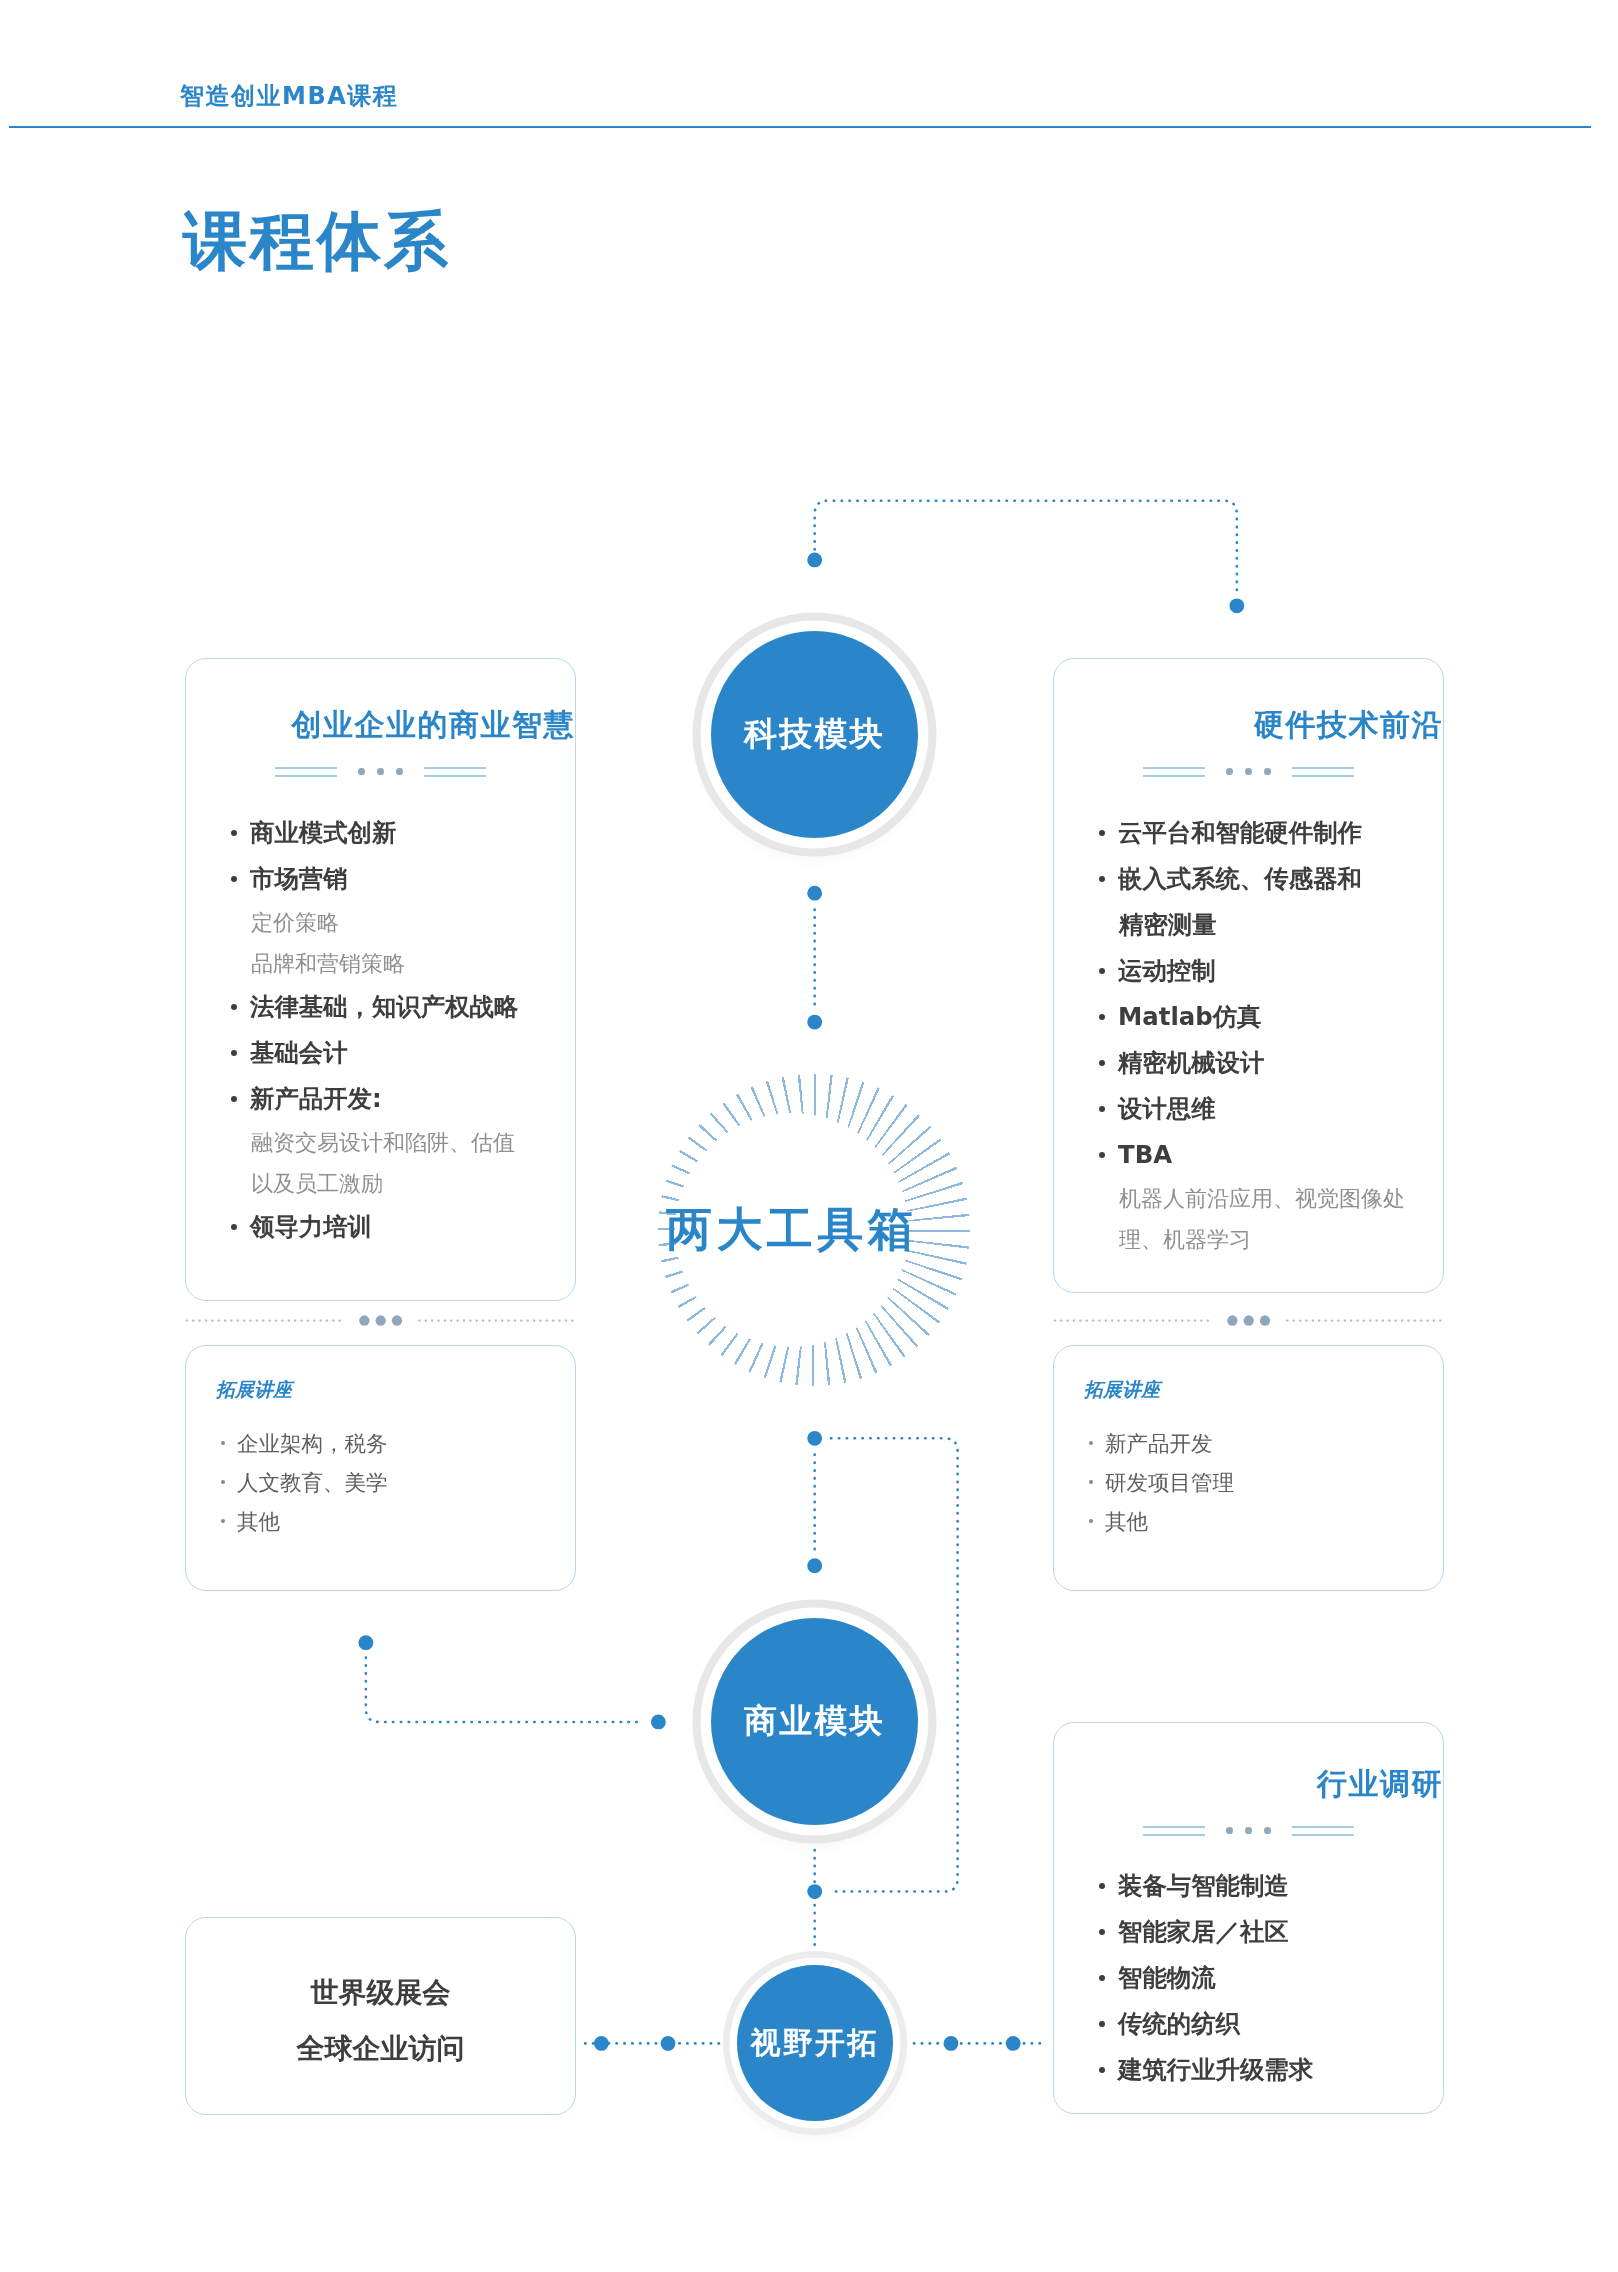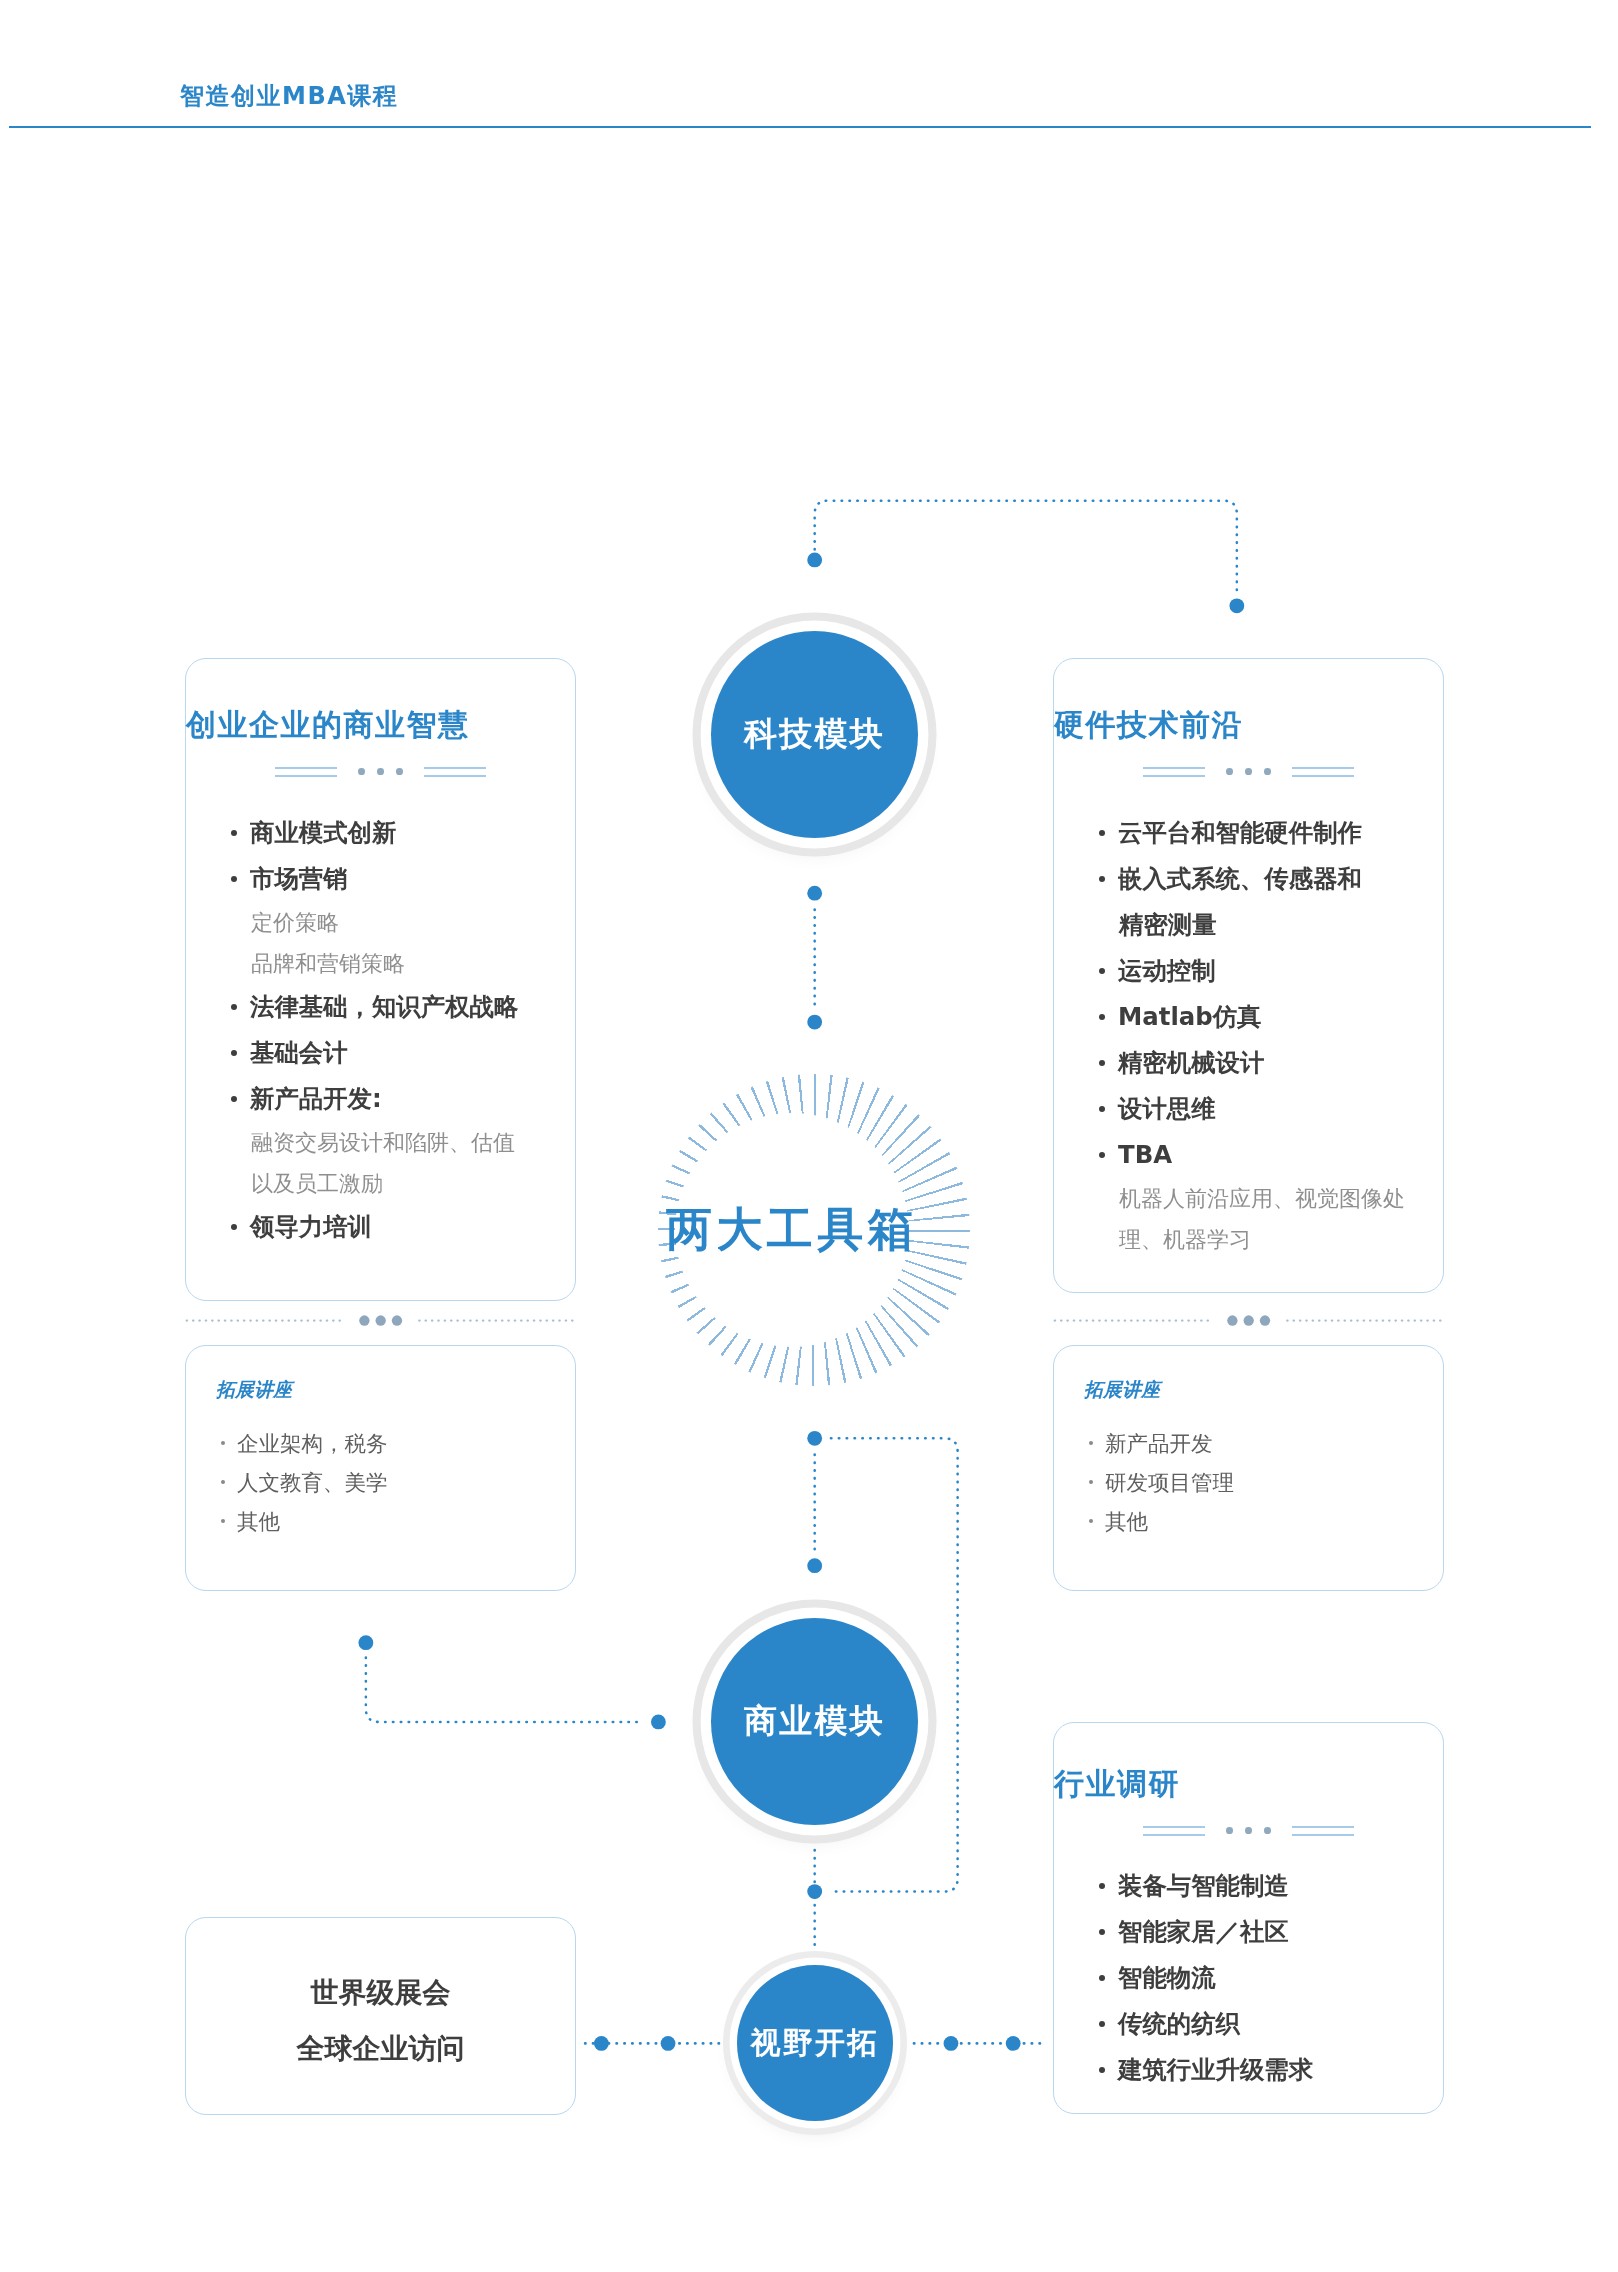--- a/index.html
+++ b/index.html
@@ -28,21 +28,21 @@
 
   
   .panel{position:absolute;border:1.5px solid var(--panel_border);border-radius:21px;background:#fff;box-sizing:border-box;}
   .panel-wisdom{left:185px;top:658px;width:391px;height:643px;}
   .panel-hardware{left:1053px;top:658px;width:391px;height:635px;}
   .panel-lectures-left{left:185px;top:1345px;width:391px;height:246px;}
   .panel-lectures-right{left:1053px;top:1345px;width:391px;height:246px;}
   .panel-industry{left:1053px;top:1722px;width:391px;height:392px;}
   .panel-visits{left:185px;top:1917px;width:391px;height:198px;}
 
-  .panel-title{margin-top:46px;text-align:left;font-size:30px;font-weight:700;color:var(--accent);letter-spacing:1.5px;}
+  .panel-title{margin-top:46px;text-align:right;font-size:30px;font-weight:700;color:var(--accent);letter-spacing:1.5px;}
   .panel-industry .panel-title{margin-top:41px;}
 
   .orn{display:flex;align-items:center;justify-content:center;gap:21px;margin-top:21px;}
   .orn-bar{width:62px;height:9.6px;border-top:2.2px solid #a6cbe9;border-bottom:2.2px solid #a6cbe9;box-sizing:border-box;}
   .orn-dots{display:flex;gap:12.6px;}
   .orn-dot{width:6.7px;height:6.7px;border-radius:50%;background:#90a9bd;}
 
   .list{margin:33px 0 0 43px;}
   .panel-industry .list{margin-top:27px;}
   .lm{position:relative;padding-left:21px;font-size:24.4px;font-weight:700;color:var(--text_dark);line-height:46px;}
@@ -74,20 +74,21 @@
            display:flex;align-items:center;justify-content:center;}
   .toolbox-label{font-size:46px;font-weight:800;color:var(--accent);letter-spacing:4.4px;white-space:nowrap;}
 </style>
 </head>
 <body>
 
 <div class="page">
 
   <div class="brand">智造创业MBA课程</div>
   <div class="brand-rule"></div>
+  <div class="page-title">课程体系</div>
 
   <svg class="wires" viewBox="0 0 2186 3069" xmlns="http://www.w3.org/2000/svg">
 
     <path class="dotline" d="M 1100 742 L 1100 694 Q 1100 676 1118 676 L 1652 676 Q 1670 676 1670 694 L 1670 804"></path>
     <circle class="dot" cx="1100" cy="756" r="10"></circle>
     <circle class="dot" cx="1670" cy="818" r="10"></circle>
 
     <path class="dotline" d="M 1100 1228 L 1100 1358"></path>
     <circle class="dot" cx="1100" cy="1206" r="10"></circle>
     <circle class="dot" cx="1100" cy="1380" r="10"></circle>

